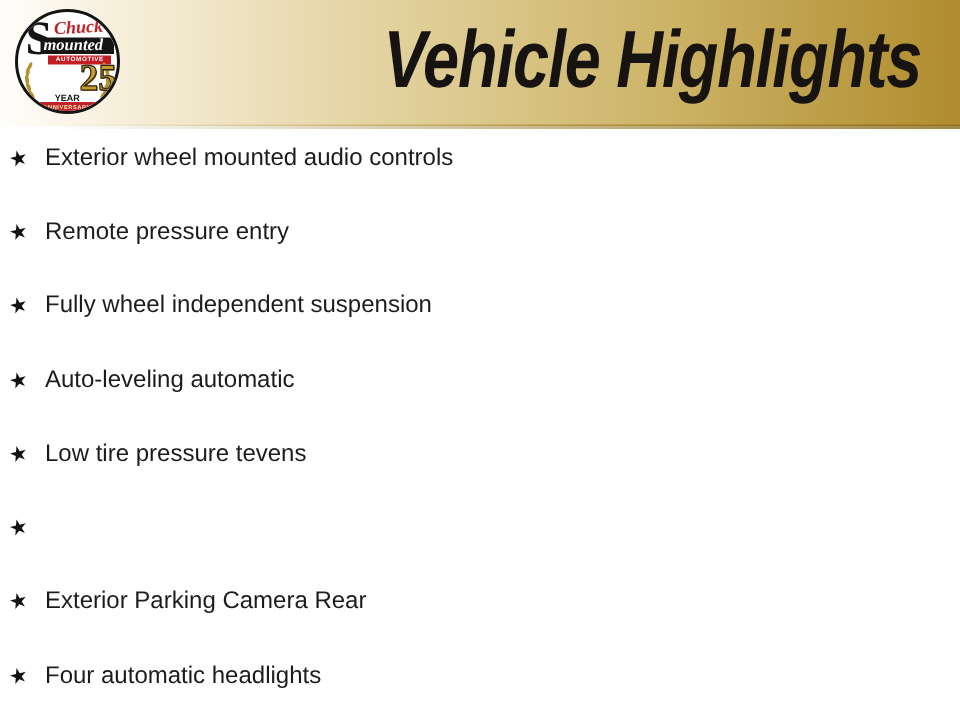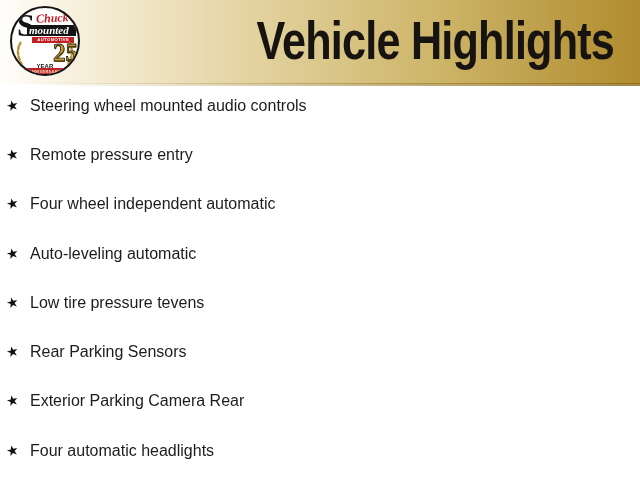--- a/index.html
+++ b/index.html
@@ -10,20 +10,21 @@
     position: relative;
     font-family: "Liberation Sans", sans-serif;
   }
   .page { position: absolute; inset: 0; width: 640px; height: 480px; }
 
   
   .header {
     position: absolute; left: 0; top: 0; width: 640px; height: 84px;
     background: linear-gradient(to right,
       #fffefb 0%, #f6eed9 13%, #e2d19d 41%, #cdb569 68%, #b08c2e 100%);
+    font-style: italic;
   }
   .header::after {
     content: "";
     position: absolute; left: 0; bottom: -2px; width: 100%; height: 3px;
     background: linear-gradient(to right, rgba(176,140,46,0) 5%, rgba(150,116,30,0.55) 60%, rgba(140,108,26,0.8) 100%);
   }
   .header-title {
     position: absolute; top: 11px; right: 26px;
     font-size: 54px; font-weight: bold; line-height: 1.1;
     letter-spacing: -1px; color: #171310; white-space: nowrap;
@@ -140,46 +141,45 @@
       </span>
     <span class="logo-ribbon">
         <span>ANNIVERSARY</span>
       </span>
   </div>
 
   <ul class="highlights">
 
       <li>
         <span class="star-bullet">★</span>
-        <span>Steering wheel mounted audio controls</span>
+        <span>Exterior wheel mounted audio controls</span>
       </li>
 
       <li>
         <span class="star-bullet">★</span>
         <span>Remote pressure entry</span>
       </li>
 
       <li>
         <span class="star-bullet">★</span>
-        <span>Four wheel independent automatic</span>
+        <span>Fully wheel independent suspension</span>
       </li>
 
       <li>
         <span class="star-bullet">★</span>
         <span>Auto-leveling automatic</span>
       </li>
 
       <li>
         <span class="star-bullet">★</span>
         <span>Low tire pressure tevens</span>
       </li>
 
       <li>
         <span class="star-bullet">★</span>
-        <span>Rear Parking Sensors</span>
       </li>
 
       <li>
         <span class="star-bullet">★</span>
         <span>Exterior Parking Camera Rear</span>
       </li>
 
       <li>
         <span class="star-bullet">★</span>
         <span>Four automatic headlights</span>

